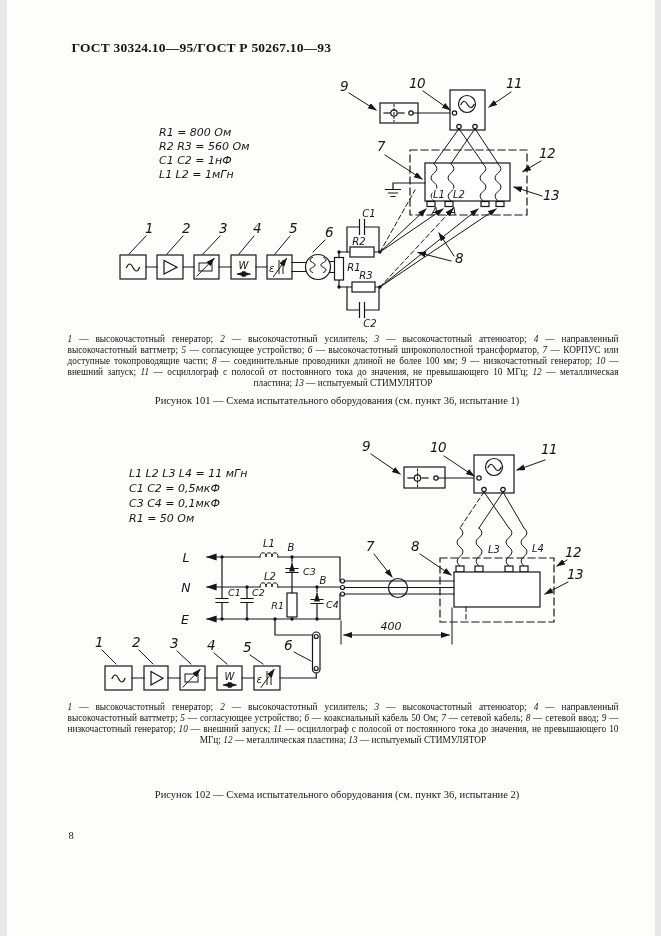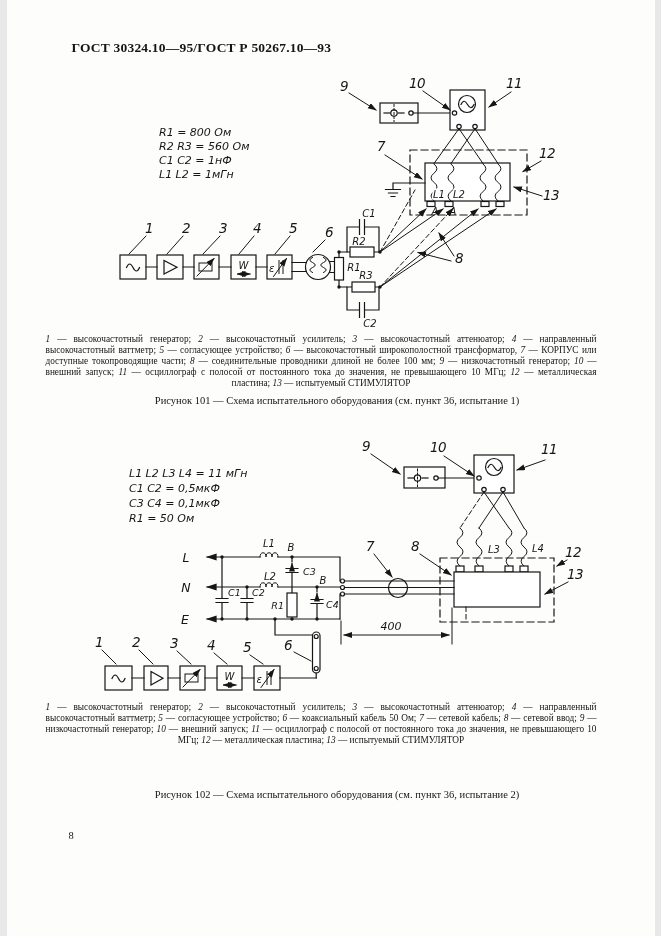--- a/index.html
+++ b/index.html
@@ -1,19 +1,19 @@
 <!DOCTYPE html>
 <html><head>
 <meta charset="utf-8">
 <style>
   html,body{margin:0;padding:0;background:#e8e8e8;}
   .page{position:relative;width:648px;height:936px;background:#fdfdfc;margin:0 auto;overflow:hidden;
         font-family:"Liberation Serif",serif;color:#151515;}
   .hdr{position:absolute;left:65px;top:40px;font-size:13.5px;font-weight:bold;letter-spacing:.2px;}
-  .legend{position:absolute;left:39px;width:551px;font-size:9.3px;line-height:11px;
+  .legend{position:absolute;left:61px;width:551px;font-size:9.3px;line-height:11px;
           text-align:justify;text-align-last:center;}
   .legend i{font-family:"Liberation Serif",serif;}
   .figcap{position:absolute;left:0;width:661px;text-align:center;font-size:10.5px;}
   .pgnum{position:absolute;left:62px;top:830px;font-size:10.5px;}
   svg{position:absolute;left:0;top:0;}
   .d{stroke:#161616;stroke-width:1.2;fill:none;stroke-linecap:square;}
   .thin{stroke-width:1;}
   .wbx{fill:#fff;stroke:#161616;stroke-width:1.2;}
   .dot{fill:#161616;stroke:none;}
   .dsh{stroke-dasharray:7 4;}

